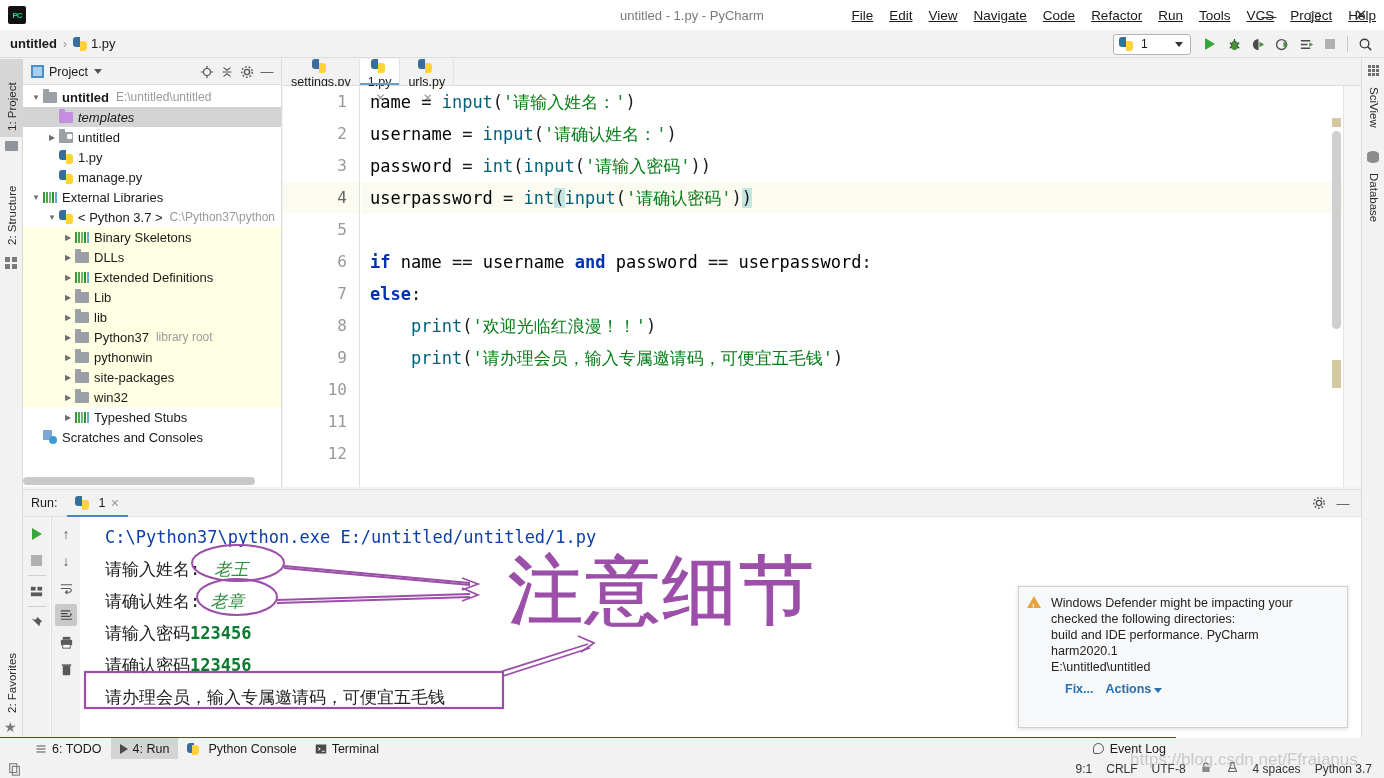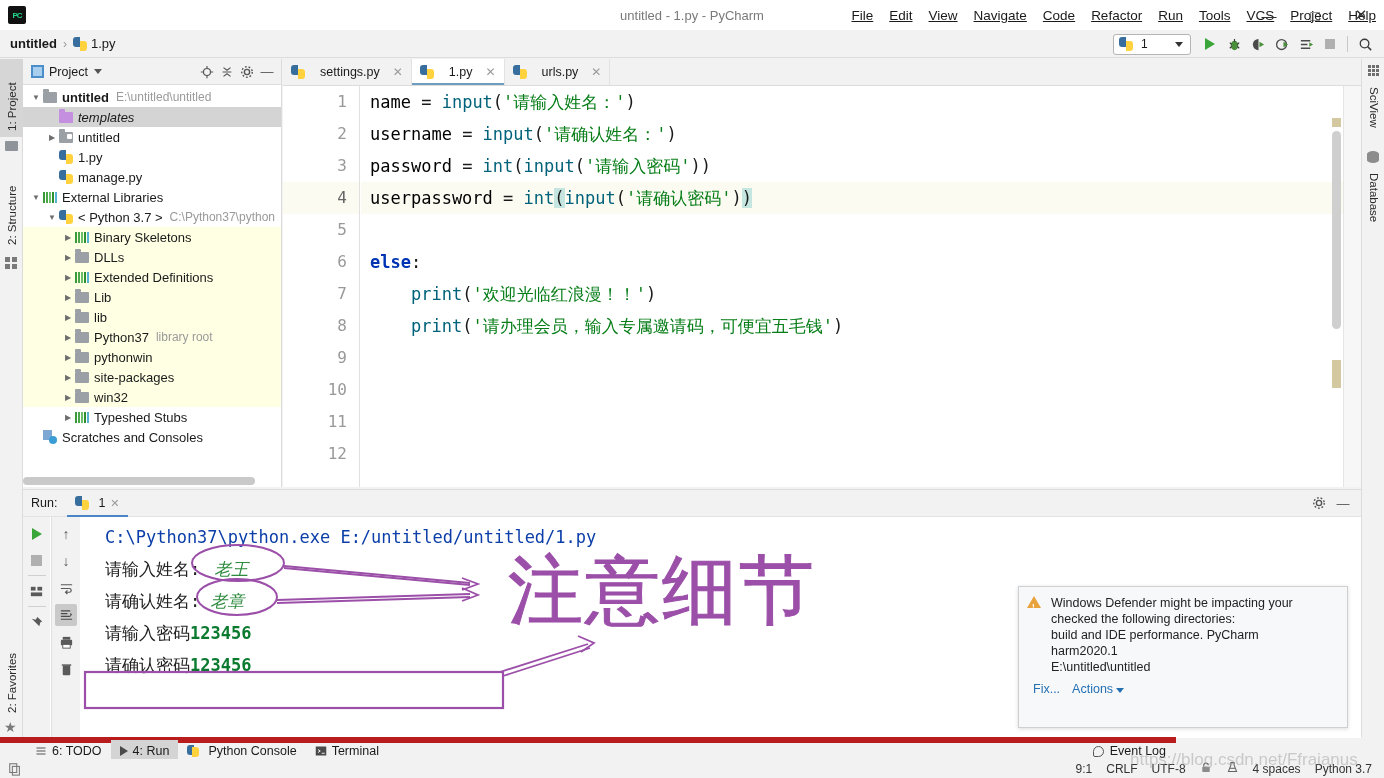--- a/index.html
+++ b/index.html
@@ -136,22 +136,23 @@
   }
 
   
   .editor-area {
     position: absolute; left: 283px; top: 59px; width: 1078px; height: 428px; background: #fff;
   }
   .tabbar {
     height: 27px; background: #f2f2f2; border-bottom: 1px solid #dcdcdc; display: flex; align-items: stretch;
   }
   .etab {
-    display: flex; align-items: center; padding: 0 8px; font-size: 12.5px; gap: 11px; position: relative;
+    display: flex; align-items: center; padding: 0 8px; font-size: 12.5px; gap: 2px; position: relative;
     border-right: 1px solid #e2e2e2;
+    flex-direction: column;
   }
   .etab.active { background: #fff; }
   .etab.active::after {
     content:''; position:absolute; left:0; bottom:0; width:100%; height:2px; background:#6f9dc0;
   }
   .etab .x { color: #9a9a9a; font-size: 12px; margin-left: 2px; }
   .gutter {
     position: absolute; left: 0; top: 27px; width: 77px; height: 401px;
     background: #fff; border-right: 1px solid #e0e0e0;
   }
@@ -230,28 +231,28 @@
     position: absolute; left: 1018px; top: 586px; width: 330px; height: 142px;
     background: #f7f8fa; border: 1px solid #cfcfcf; box-shadow: 0 1px 4px rgba(0,0,0,.14);
     padding: 8px 10px 6px 10px; font-size: 12.5px; line-height: 16px; color: #222;
   }
   .balloon .warn {
     position: absolute; left: 8px; top: 9px; width: 0; height: 0;
     border-left: 7px solid transparent; border-right: 7px solid transparent; border-bottom: 12px solid #e8a33d;
   }
   .balloon .warn::after { content:'!'; position:absolute; left:-2px; top:3px; font-size:8px; color:#fff; font-weight:bold; }
   .balloon .body { margin-left: 22px; }
-  .balloon .links { margin-left: 4px; margin-top: 6px; display: flex; gap: 12px; align-items: center; }
+  .balloon .links { margin-left: 36px; margin-top: 6px; display: flex; gap: 12px; align-items: center; font-weight: bold; }
   .balloon a { color: #2470b3; text-decoration: none; font-size: 12.5px; }
   .tri-sm { width:0;height:0;border-left:4px solid transparent;border-right:4px solid transparent;border-top:5px solid #2470b3;display:inline-block;margin-left:3px;}
 
   
   .bottombar {
     position: absolute; left: 0; top: 737px; width: 1176px; height: 22px;
-    background: #f2f2f2; border-top: 6px solid #b91c1c; display: flex; align-items: center; padding-left: 26px;
+    background: #f2f2f2; border-top: 1px solid #b91c1c; display: flex; align-items: center; padding-left: 26px;
   }
   .bbtab { display: flex; align-items: center; gap: 5px; height: 22px; padding: 0 9px; font-size: 12.5px; }
   .bbtab.active { background: #d4d4d4; }
   .bb-right { margin-left: auto; display: flex; align-items: center; gap: 6px; padding-right: 10px; font-size: 12.5px; }
 
   
   .statusbar {
     position: absolute; left: 0; top: 759px; width: 1384px; height: 19px;
     background: #f2f2f2; display: flex; align-items: center; font-size: 12px; color: #333;
   }
@@ -574,20 +575,21 @@
         <div class="ln">10</div>
         <div class="ln">11</div>
         <div class="ln">12</div>
       </div>
     <div class="code">
         <div class="cline"><span class="def">name</span> = <span class="fn">input</span>(<span class="str">'请输入姓名：'</span>)</div>
         <div class="cline"><span class="def">username</span> = <span class="fn">input</span>(<span class="str">'请确认姓名：'</span>)</div>
         <div class="cline"><span class="def">password</span> = <span class="fn">int</span>(<span class="fn">input</span>(<span class="str">'请输入密码'</span>))</div>
         <div class="cline cur"><span class="def">userpassword</span> = <span class="fn">int</span><span class="hl">(</span><span class="fn">input</span>(<span class="str">'请确认密码'</span>)<span class="hl">)</span></div>
         <div class="cline"></div>
+        <div class="cline"><span class="kw">if</span> <span class="def">name</span> == <span class="def">username</span> <span class="kw">and</span> <span class="def">password</span> == <span class="def">userpassword</span>:</div>
         <div class="cline"><span class="kw">else</span>:</div>
         <div class="cline">    <span class="fn">print</span>(<span class="str">'欢迎光临红浪漫！！'</span>)</div>
         <div class="cline">    <span class="fn">print</span>(<span class="str">'请办理会员，输入专属邀请码，可便宜五毛钱'</span>)</div>
         <div class="cline"></div>
         <div class="cline"></div>
         <div class="cline"></div>
       </div>
 
     <div class="mini-strip"></div>
     <div class="err-mark" style="top:59px;"></div>
@@ -665,20 +667,21 @@
           </svg>
       </div>
     </div>
 
     <div class="run-out">
       <div class="orow o-blue">C:\Python37\python.exe E:/untitled/untitled/1.py</div>
       <div class="orow"><span class="o-dark">请输入姓名:</span><span class="o-in" style="padding-left:14px;">老王</span></div>
       <div class="orow"><span class="o-dark">请确认姓名:</span><span class="o-in" style="padding-left:10px;">老章</span></div>
       <div class="orow"><span class="o-dark">请输入密码</span><span class="o-green">123456</span></div>
       <div class="orow"><span class="o-dark">请确认密码</span><span class="o-green">123456</span></div>
+      <div class="orow o-dark">请办理会员，输入专属邀请码，可便宜五毛钱</div>
     </div>
   </div>
 
   <div class="balloon">
     <div class="warn"></div>
     <div class="body">
       <div>Windows Defender might be impacting your</div>
       <div>checked the following directories:</div>
       <div>build and IDE performance. PyCharm</div>
       <div>harm2020.1</div>

